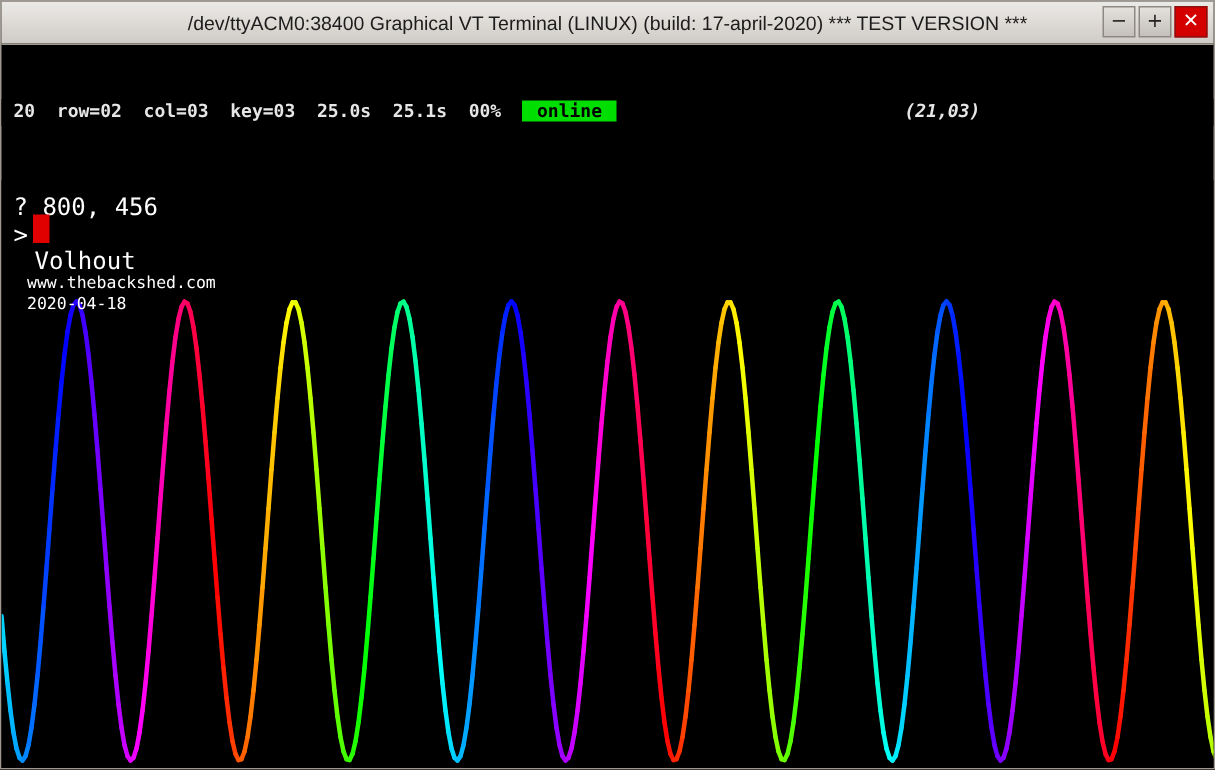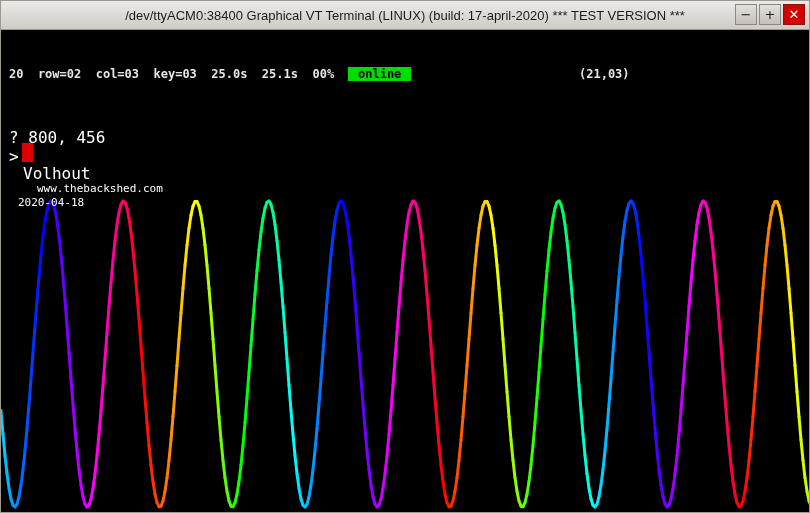--- a/index.html
+++ b/index.html
@@ -20,32 +20,32 @@
     font-size:13px;line-height:19px;text-align:center;cursor:default;
     font-family:"DejaVu Sans",sans-serif;
   }
   .win-btn.close{background:#d40000;color:#fff;border-color:#8d1010;}
   .statusbar{
     height:18px;flex:0 0 18px;background:#000;position:relative;
     font-family:"DejaVu Sans Mono",monospace;font-size:12px;font-weight:bold;color:#e6e6e6;
   }
   .status-left{position:absolute;left:8px;top:1px;white-space:pre;}
   .online-badge{position:absolute;left:347px;top:1px;padding:0 10px;color:#000;}
-  .status-pos{position:absolute;left:578px;top:1px;white-space:pre;}
+  .status-pos{position:absolute;left:602px;top:1px;white-space:pre;font-style:italic;}
   .terminal{
     flex:1;position:relative;background:#000;overflow:hidden;
     font-family:"DejaVu Sans Mono",monospace;color:#fff;padding-left:38px;
   }
   .wave-svg{position:absolute;left:0;top:0;z-index:1;}
   .t-text{position:absolute;z-index:2;white-space:pre;}
   .t-echo{left:8px;top:8px;font-size:16px;}
   .t-prompt{left:8px;top:27px;font-size:16px;}
   .t-cursor{position:absolute;z-index:2;left:21px;top:23px;width:11px;height:19px;background:#e00000;}
   .t-volhout{left:22px;top:44px;font-size:16px;}
-  .t-url{left:17px;top:62px;font-size:11px;margin-left:19px;}
+  .t-url{left:17px;top:62px;font-size:11px;}
   .t-date{left:17px;top:76px;font-size:11px;}
 </style>
 </head>
 <body>
 
 <div class="window">
 
   <div class="titlebar">
     <div class="titlebar-title">/dev/ttyACM0:38400  Graphical VT Terminal (LINUX)  (build: 17-april-2020) *** TEST VERSION ***</div>
     <div class="win-buttons">

